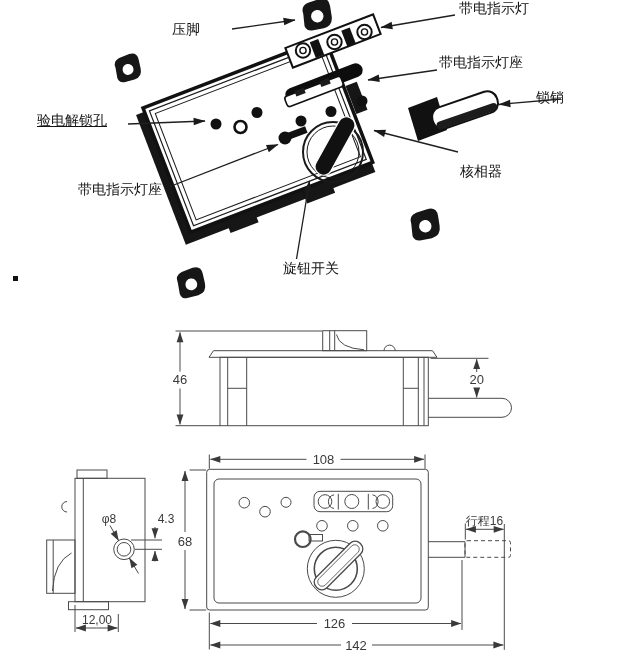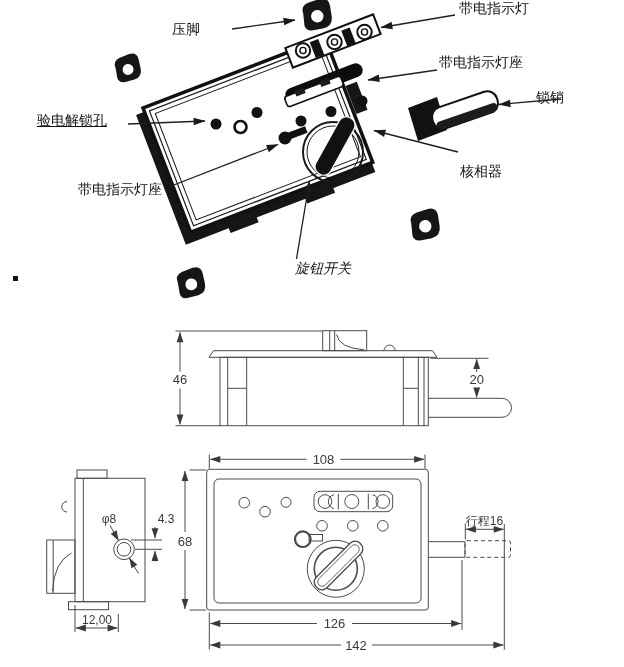--- a/index.html
+++ b/index.html
@@ -16,21 +16,21 @@
 
 <div class="canvas">
 
   <div class="lbl" style="left:172px;top:22px;">压脚</div>
   <div class="lbl" style="left:459px;top:1px;">带电指示灯</div>
   <div class="lbl" style="left:439px;top:55px;">带电指示灯座</div>
   <div class="lbl" style="left:536px;top:90px;">锁销</div>
   <div class="lbl" style="left:37px;top:113px;text-decoration:underline;">验电解锁孔</div>
   <div class="lbl" style="left:460px;top:164px;">核相器</div>
   <div class="lbl" style="left:78px;top:182px;">带电指示灯座</div>
-  <div class="lbl" style="left:295px;top:261px;font-style:italic;">旋钮开关</div>
+  <div class="lbl" style="left:283px;top:261px;">旋钮开关</div>
 
   <svg width="624" height="667" viewBox="0 0 624 667">
     <defs>
       <marker id="ad" viewBox="0 0 10 8" markerWidth="11" markerHeight="9" refX="9.5" refY="4" orient="auto" markerUnits="userSpaceOnUse">
         <path d="M0.5,0.9 L9.8,4 L0.5,7.1 Z" fill="#3a3a3a"></path>
       </marker>
       <marker id="ac" viewBox="0 0 12 9" markerWidth="13" markerHeight="10" refX="11" refY="4.5" orient="auto" markerUnits="userSpaceOnUse">
         <path d="M0.5,1 L11.5,4.5 L0.5,8 Z" fill="#1a1a1a"></path>
       </marker>
       <path id="clampP" fill-rule="evenodd" d="M2,12 Q0,4 8,1.5 L20,-1 Q29,-2 29.5,7 L30,17 Q30.5,27 21,28.5 L9,29.5 Q1,29.5 2,20 Z

